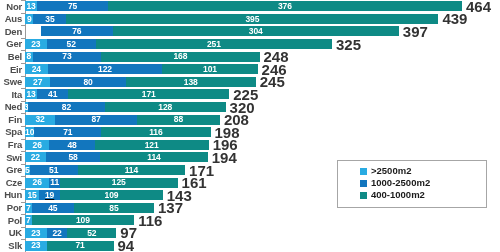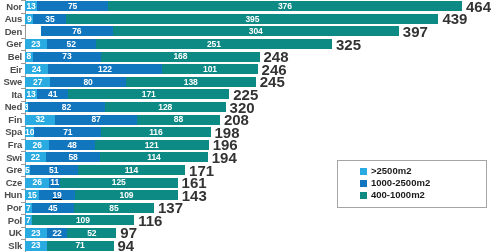--- a/index.html
+++ b/index.html
@@ -422,21 +422,21 @@
             <span class="total-label">161</span>
           </div>
         </div>
         <div class="row">
           <div class="cat-label">Hun</div>
           <div class="bar-wrap">
             <div class="bar">
               <div class="seg s0" style="width: 14.1272px;">
                 <span class="seg-label">15</span>
               </div>
-              <div class="seg s1" style="width: 36px; text-decoration: underline;">
+              <div class="seg s1" style="width: 21px; text-decoration: underline;">
                 <span class="seg-label">19</span>
               </div>
               <div class="seg s2" style="width: 102.657px;">
                 <span class="seg-label">109</span>
               </div>
             </div>
             <span class="total-label">143</span>
           </div>
         </div>
         <div class="row">

